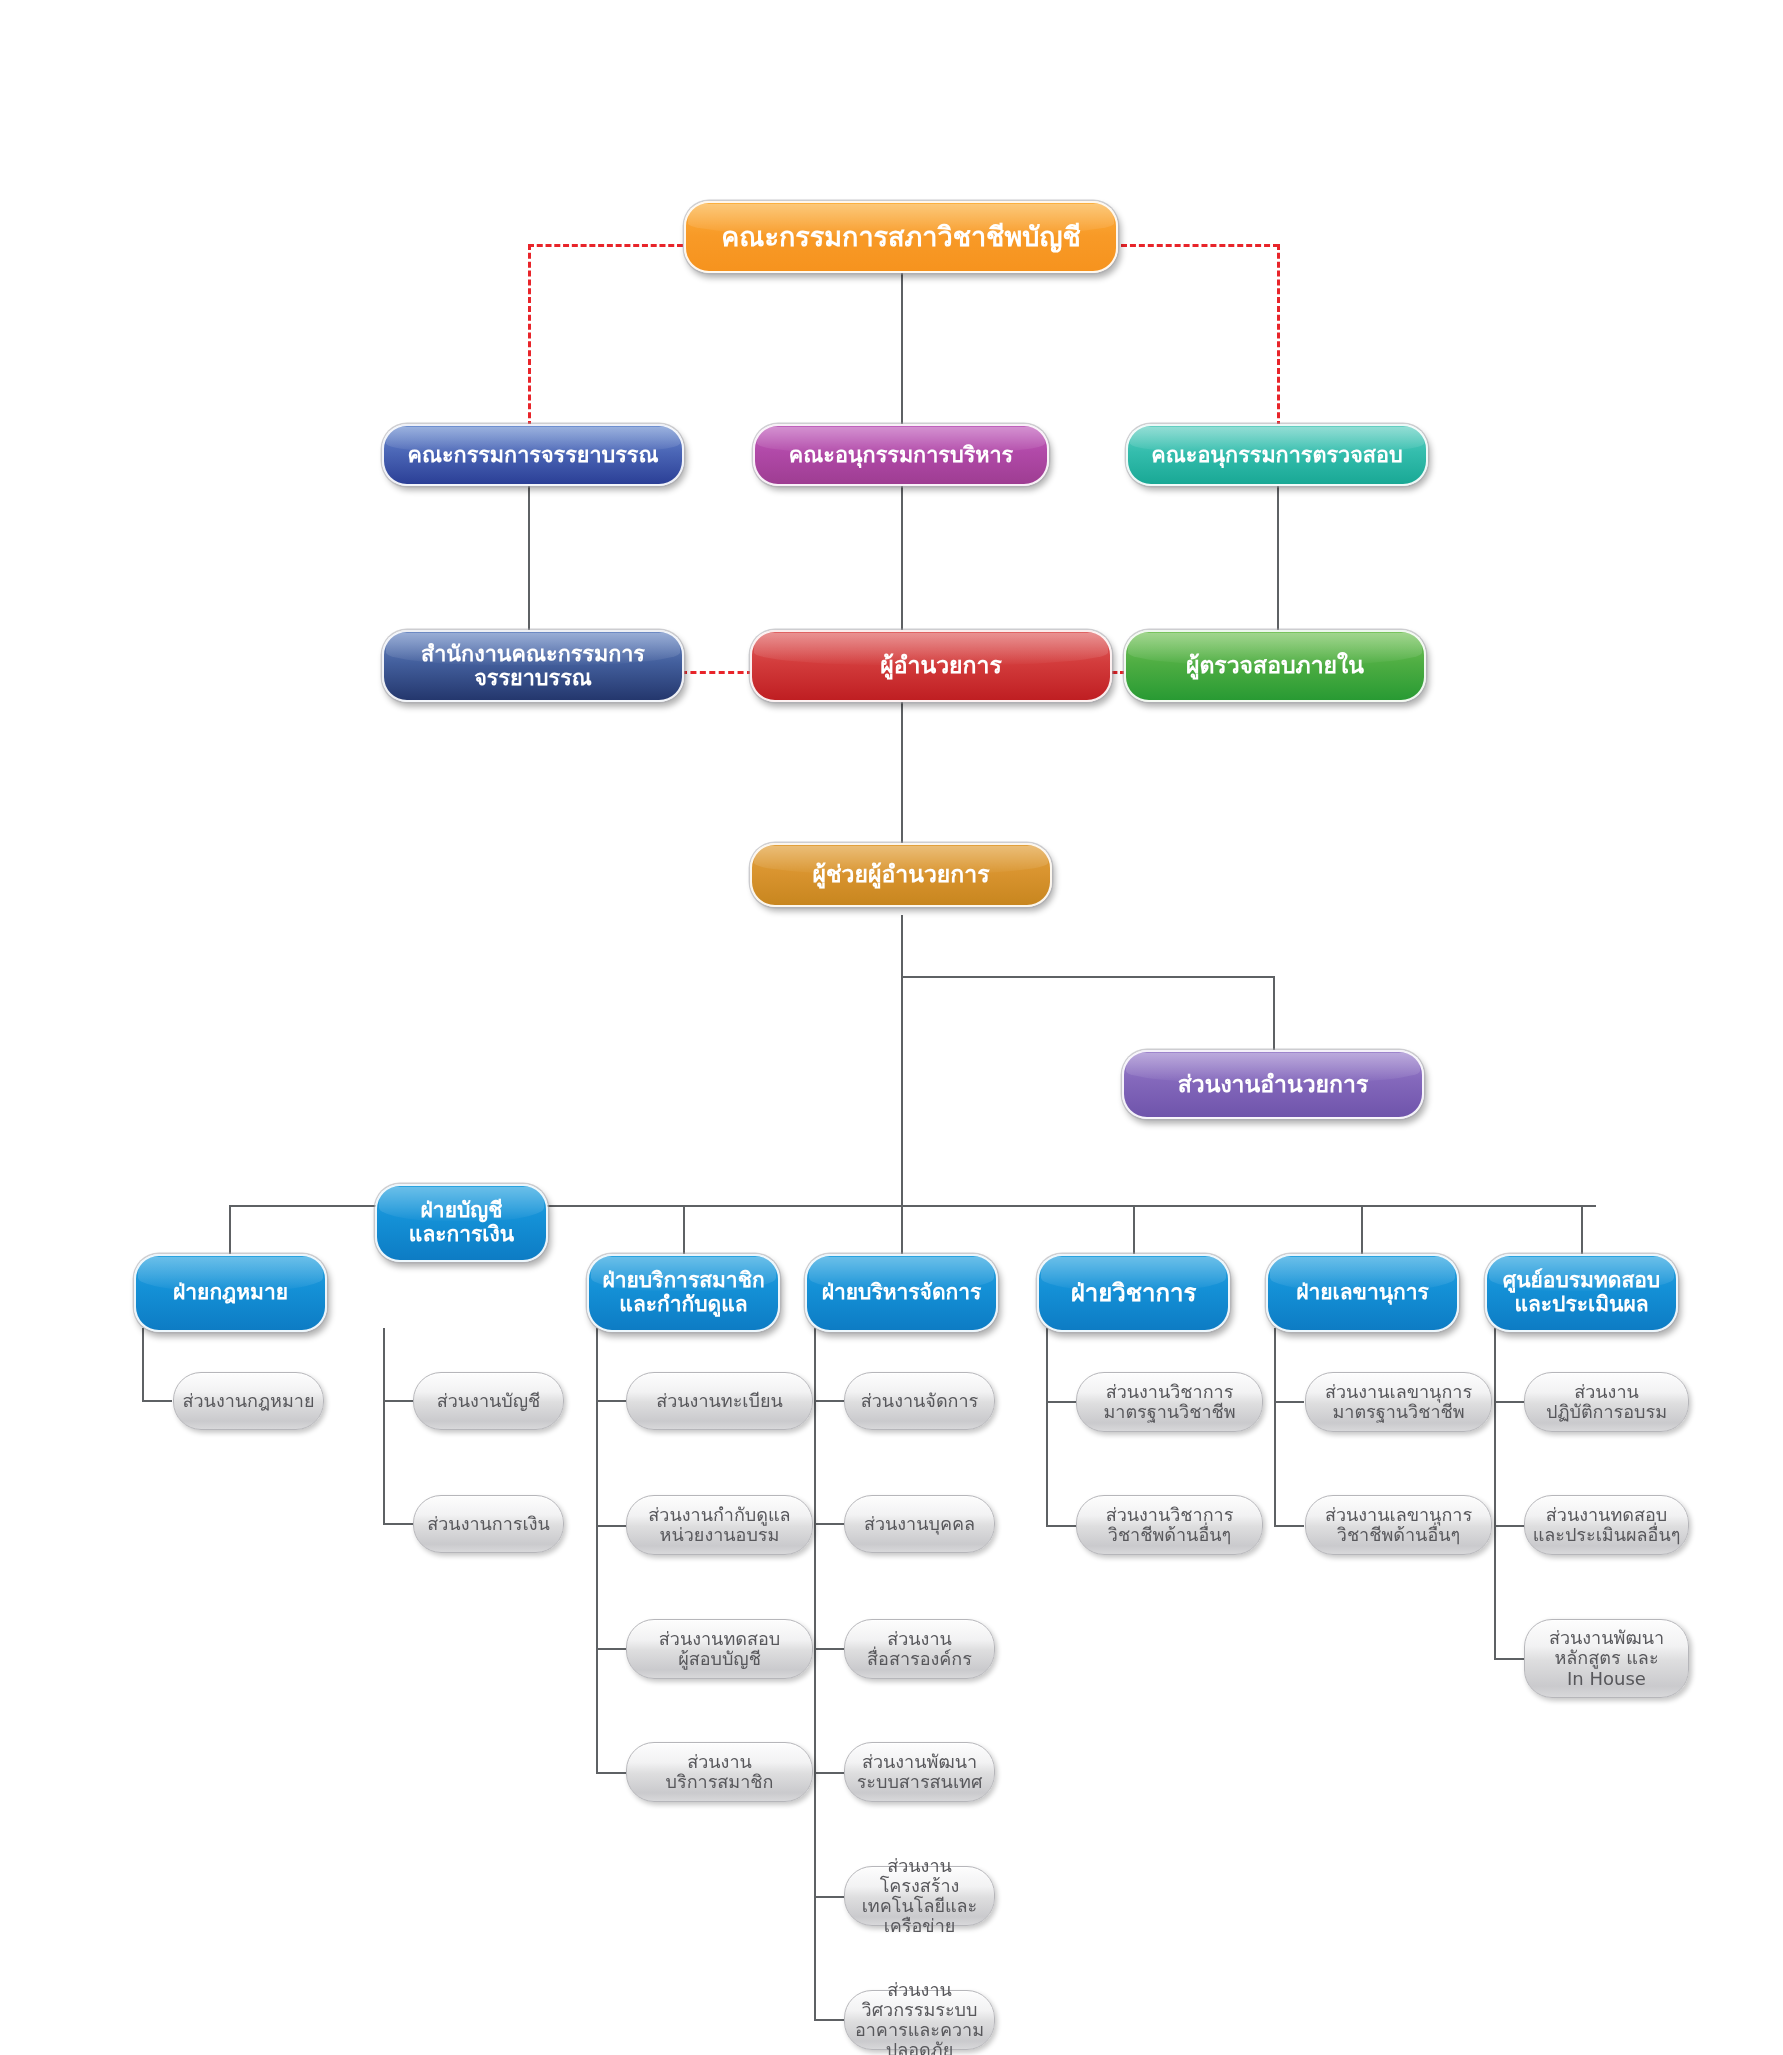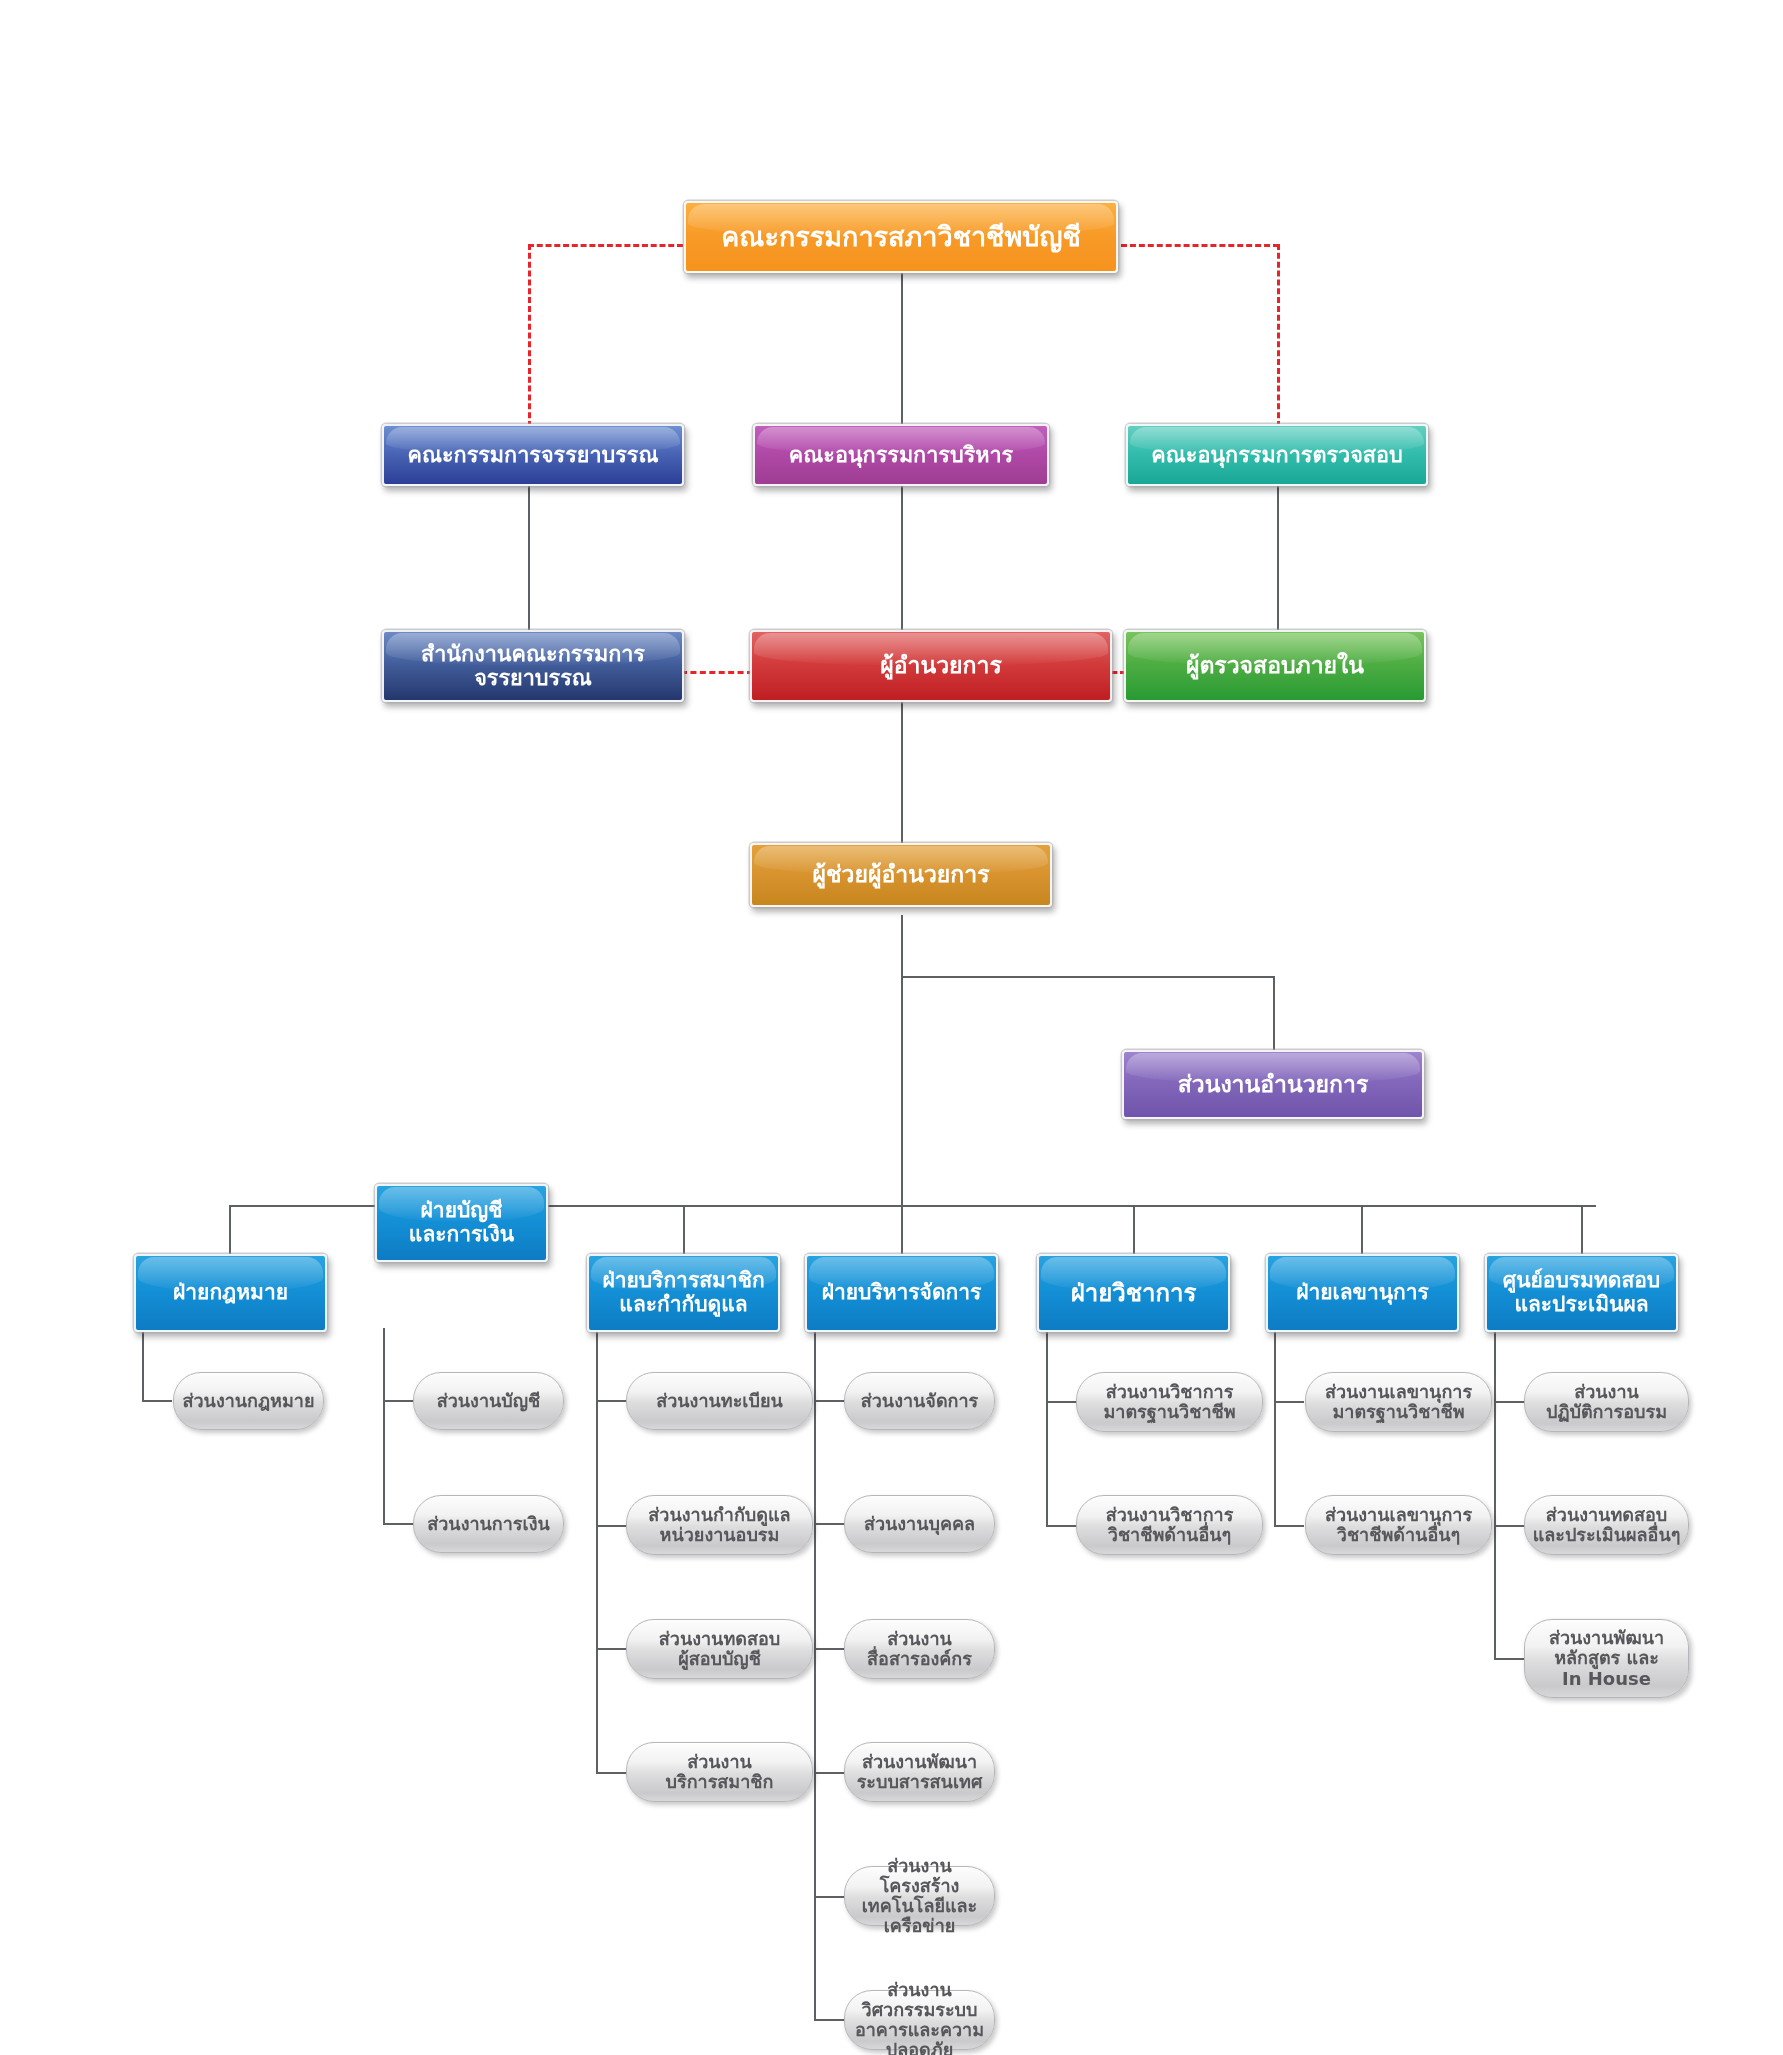--- a/index.html
+++ b/index.html
@@ -29,21 +29,21 @@
   }
 
   
   .node{
     position:absolute;
     box-sizing:border-box;
     display:flex;
     align-items:center;
     justify-content:center;
     text-align:center;
-    border-radius:4px;
+    border-radius:25px;
     z-index:5;
   }
   .node .lbl{
     display:block;
     width:100%;
     padding:0 7.2px;
     box-sizing:border-box;
     line-height:1.12;
     white-space:pre-line;
   }
@@ -63,21 +63,21 @@
     left:2.2px; right:2.2px; top:1.4px;
     height:46%;
     border-radius:16px 16px 40% 40%;
     background:linear-gradient(to bottom,rgba(255,255,255,.30),rgba(255,255,255,.02));
     pointer-events:none;
   }
 
   
   .node.grey{
     color:#57575b;
-    font-weight:bold;
+    font-weight:normal;
     border:1.4px solid #b6b6ba;
     border-radius:28px;
     background:linear-gradient(to bottom,#fdfdfd 0%,#f2f2f3 34%,#dededf 52%,#cacacd 86%,#d8d8da 100%);
     box-shadow:
        inset 0 0.7px 0 rgba(255,255,255,.95),
        2.2px 2.9px 5px rgba(0,0,0,.22);
   }
 
   
   .fill-orange   {background:linear-gradient(to bottom,#fbb040 0%,#f89a27 48%,#f6931e 100%);}

